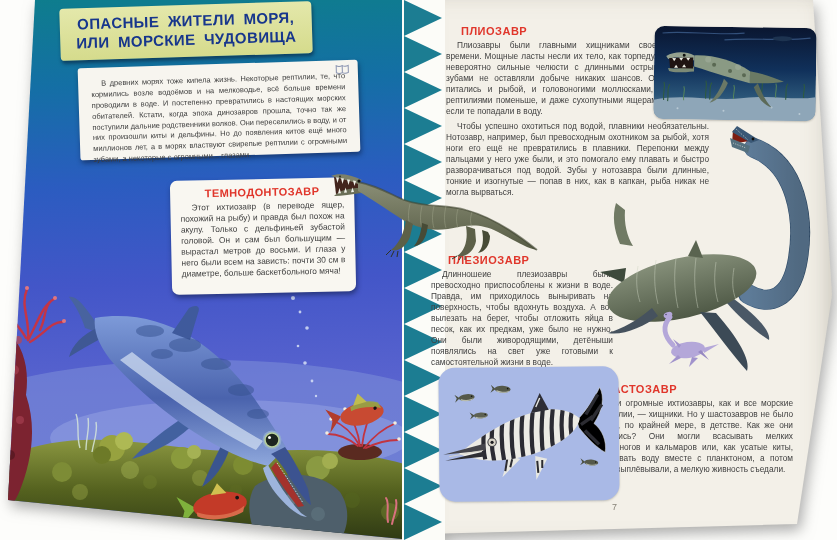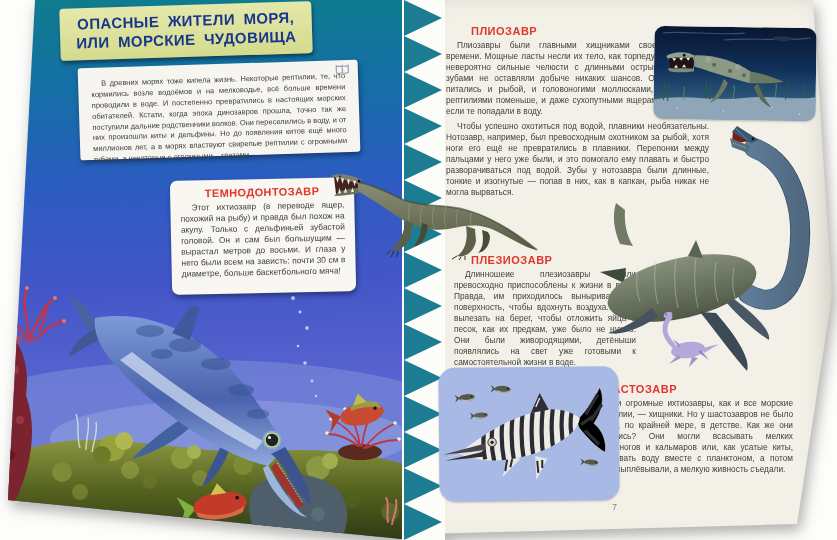--- a/index.html
+++ b/index.html
@@ -33,25 +33,25 @@
   #intro-book-icon{position:absolute;right:8px;top:4px}
 
   #temno-box{position:absolute;left:171px;top:179px;width:184px;height:114px;
     background:#f9f7f1;border-radius:7px;transform:rotate(-1.2deg);
     box-shadow:1px 3px 5px rgba(10,20,50,.5);padding:7px 10px}
   #temno-box h3{color:#e0362b;font-size:11px;text-align:center;letter-spacing:.4px;margin-bottom:3px}
   #temno-box p{font-size:8.4px;line-height:1.3;color:#414141;text-align:justify;text-indent:11px}
 
   
   .section{position:absolute}
-  .section h3{color:#e0362b;font-size:11px;letter-spacing:.5px;margin-left:25px;margin-bottom:3px}
+  .section h3{color:#e0362b;font-size:11px;letter-spacing:.5px;margin-left:15px;margin-bottom:3px}
   .section p{font-size:8.3px;line-height:1.32;color:#414141;text-align:justify;text-indent:11px}
   #sec-pliozavr{left:446px;top:25px;width:218px}
   #sec-notozavr{left:446px;top:121px;width:263px}
-  #sec-pleziozavr{left:454px;top:254px;width:182px}
+  #sec-pleziozavr{left:431px;top:254px;width:182px}
   #sec-pleziozavr h3{margin-left:17px}
   #sec-shastozavr{left:596px;top:383px;width:197px}
   #sec-shastozavr h3{margin-left:5px}
 
   #pliosaur-photo{position:absolute;left:654px;top:27px;width:162px;height:93px;
     border-radius:10px;overflow:hidden;transform:rotate(.8deg);
     box-shadow:0 1px 2px rgba(60,60,50,.3)}
 
   #shasto-box{position:absolute;left:439px;top:367px;width:180px;height:134px;
     background:#a9b9e6;border-radius:16px;transform:rotate(-.5deg);

